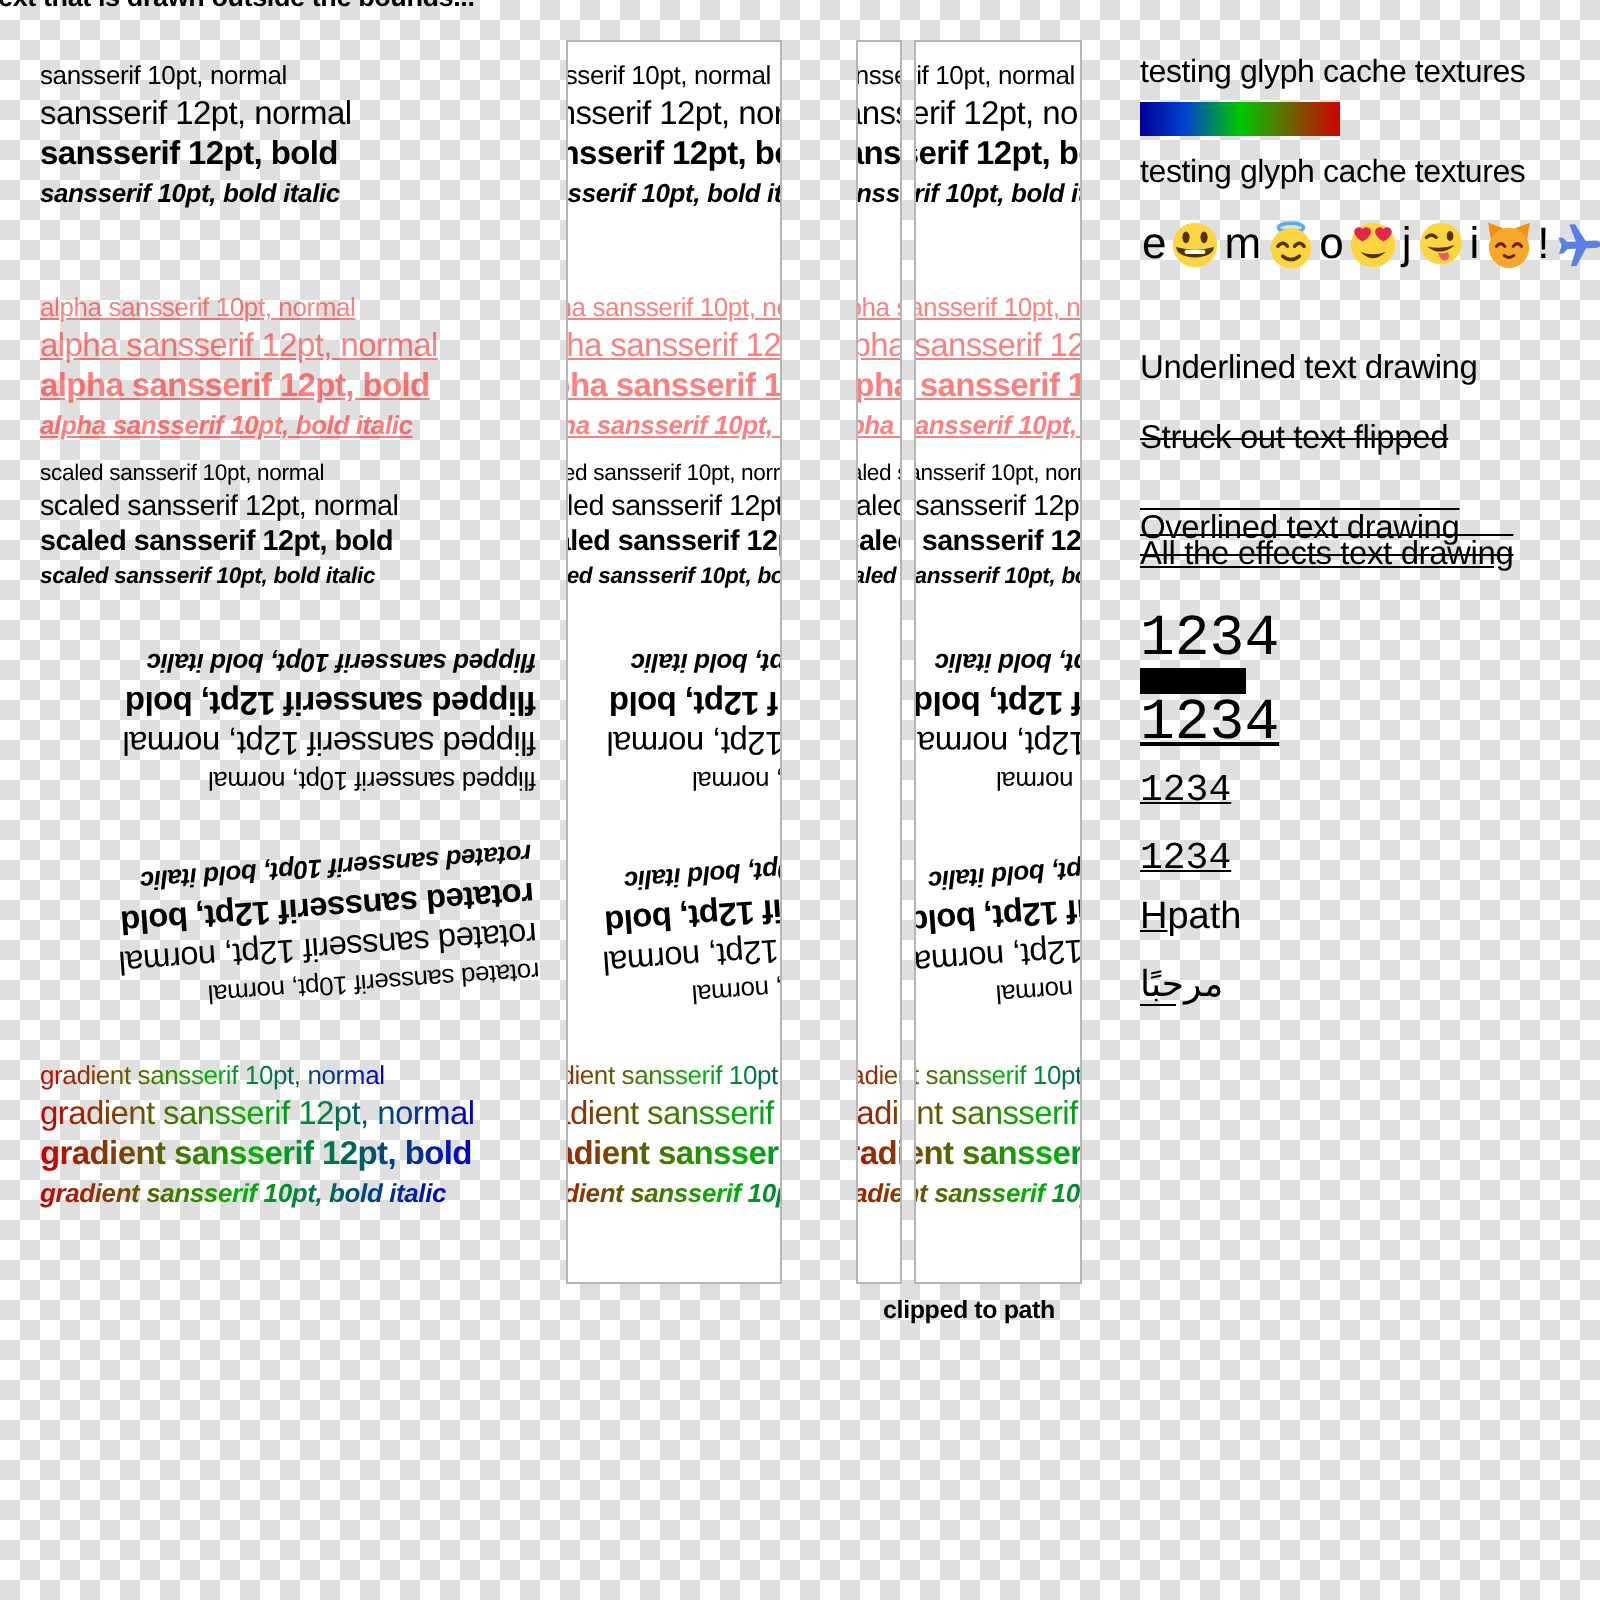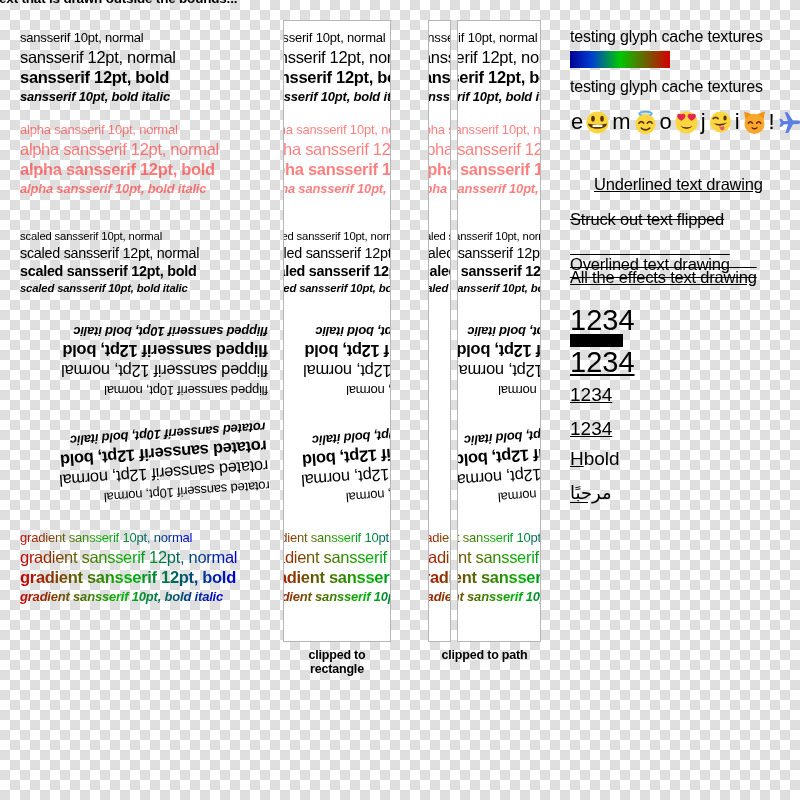--- a/index.html
+++ b/index.html
@@ -17,21 +17,21 @@
   #outside-text{position:absolute;left:-8px;top:-9px;font-size:13.5px;font-weight:700;letter-spacing:-0.2px;}
 
   
   .col-content{position:relative;width:270px;height:592px;}
   .block{position:absolute;left:0;top:0;}
   .s10{font-size:13px;line-height:19px;letter-spacing:-0.2px;}
   .s12{font-size:16.5px;line-height:20px;letter-spacing:-0.3px;}
   .b{font-weight:700;}
   .i{font-style:italic;}
   .blk-normal{top:0;}
-  .blk-alpha{top:92px;color:rgba(255,0,0,0.5);}
+  .blk-alpha{top:116px;color:rgba(255,0,0,0.5);text-decoration:underline;}
   .blk-scaled{top:200px;transform:scale(0.87);transform-origin:0 0;}
   .blk-flipped{top:294px;width:248px;transform:rotate(180deg);}
   .blk-rotated{top:398px;width:248px;transform:rotate(176deg);}
   .blk-gradient{top:500px;}
   .blk-gradient p{
     width:fit-content;
     background:linear-gradient(90deg,#c60000,#00b400 50%,#0000cd);
     -webkit-background-clip:text;background-clip:text;color:transparent;
   }
 
@@ -55,25 +55,25 @@
   #rc{position:absolute;left:570px;top:0;width:235px;}
   #rc>div{position:absolute;left:0;}
   .cap{font-size:16px;letter-spacing:-0.2px;white-space:nowrap;}
   #cap1{top:28px;}
   #grad-bar{top:51px;width:100px;height:17px;background:linear-gradient(90deg,#000096,#0040d0 22%,#00c800 50%,#d40000 100%);}
   #cap2{top:78px;}
   #emoji-row{top:108px;display:flex;align-items:center;font-size:22px;letter-spacing:0;}
   #emoji-row .ech{margin:0 1px;line-height:28px;}
   #emoji-row svg{width:25px;height:25px;margin:0 1px;flex:0 0 auto;}
   .fx{font-size:16.5px;letter-spacing:-0.2px;white-space:nowrap;}
-  #fx-underline{top:175px;text-decoration:underline;margin-left:24px;}
+  #fx-underline{top:175px;}
   #fx-strike{top:210px;text-decoration:line-through;}
   #fx-overline{top:255px;text-decoration:overline;}
   #fx-all{top:268px;text-decoration:underline overline line-through;}
-  .serif{font-family:Liberation Sans, sans-serif;}
+  .serif{font-family:Liberation Mono, monospace;}
   #num-plain{top:305px;font-size:29px;line-height:30px;}
   #black-bar{top:334px;width:53px;height:13px;background:#000;}
   #num-ul-large{top:347px;font-size:29px;line-height:30px;text-decoration:underline;}
   #num-ul-s1{top:385px;font-size:19px;line-height:20px;text-decoration:underline;}
   #num-ul-s2{top:419px;font-size:19px;line-height:20px;text-decoration:underline;}
   #hello{top:448px;font-size:19px;line-height:22px;}
   #hello .ul{text-decoration:underline;}
   #arabic{top:483px;font-size:18px;line-height:20px;font-family:"DejaVu Sans",sans-serif;direction:rtl;width:fit-content;position:relative;}
   #arabic .partial-ul{position:absolute;left:0;bottom:0;width:18px;height:1.5px;background:#000;}
 </style>
@@ -246,21 +246,20 @@
       <div class="block blk-gradient">
         <p class="s10">gradient sansserif 10pt, normal</p>
         <p class="s12">gradient sansserif 12pt, normal</p>
         <p class="s12 b">gradient sansserif 12pt, bold</p>
         <p class="s10 b i">gradient sansserif 10pt, bold italic</p>
       </div>
     </div>
       </div>
   </div>
 
-  <div id="label-rect" class="clip-label">clipped to rectangle</div>
   <div id="label-path" class="clip-label">clipped to path</div>
 
   <div id="rc">
     <div id="cap1" class="cap">testing glyph cache textures</div>
     <div id="grad-bar"></div>
     <div id="cap2" class="cap">testing glyph cache textures</div>
 
     <div id="emoji-row">
       <span class="ech">e</span>
       <svg viewBox="0 0 36 36">
@@ -314,21 +313,21 @@
     <div id="fx-strike" class="fx">Struck out text flipped</div>
     <div id="fx-overline" class="fx">Overlined text drawing</div>
     <div id="fx-all" class="fx">All the effects text drawing</div>
 
     <div id="num-plain" class="serif">1234</div>
     <div id="black-bar"></div>
     <div id="num-ul-large" class="serif">1234</div>
     <div id="num-ul-s1" class="serif">1234</div>
     <div id="num-ul-s2" class="serif">1234</div>
 
-    <div id="hello"><span class="ul">H</span><span>bold</span></div>
+    <div id="hello"><span class="ul">H</span><span>path</span></div>
 
     <div id="arabic">
       <span>مرحبًا</span>
       <span class="partial-ul"></span>
     </div>
   </div>
 
 </div>
 
 </body></html>

